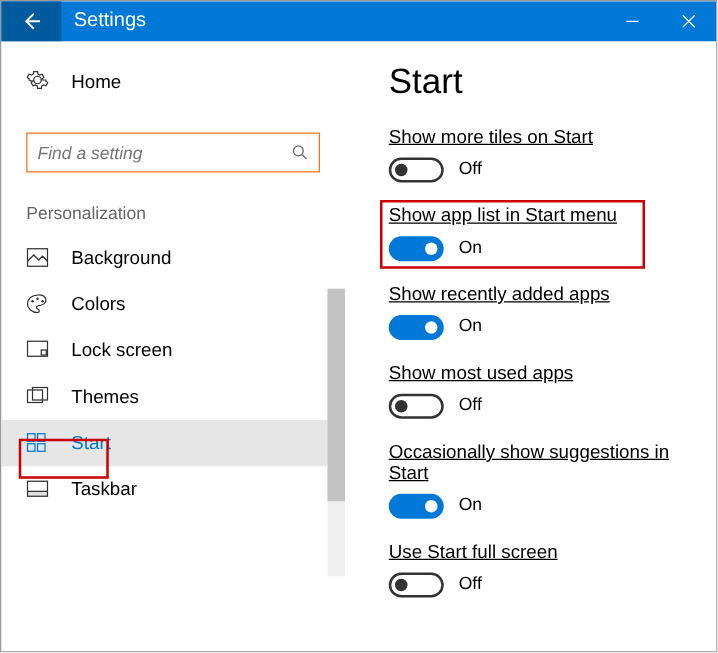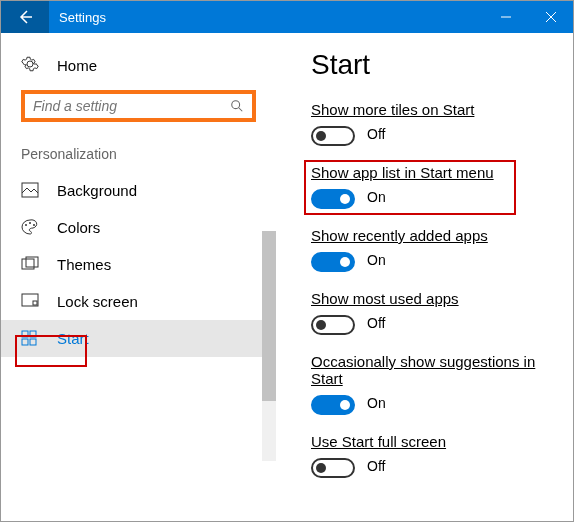--- a/index.html
+++ b/index.html
@@ -1,28 +1,28 @@
 <!DOCTYPE html>
 <html><head>
 <meta charset="utf-8">
 <style>
   * { box-sizing: border-box; margin: 0; padding: 0; }
   body { font-family: "Segoe UI", Arial, sans-serif; font-size: 14px; color: #000; background: #fff; }
   .window { width: 574px; height: 522px; border: 1px solid #999; display: flex; flex-direction: column; overflow: hidden; }
   .titlebar { height: 32px; background: #0078d7; color: #fff; display: flex; align-items: center; }
   .back-btn { width: 48px; height: 32px; display: flex; align-items: center; justify-content: center; background: #005a9e; }
-  .title-text { padding-left: 10px; font-size: 13px; flex: 1; }
+  .title-text { padding-left: 10px; font-size: 16px; flex: 1; }
   .win-controls { display: flex; }
   .win-btn { width: 45px; height: 32px; display: flex; align-items: center; justify-content: center; }
   .content { flex: 1; display: flex; overflow: hidden; }
   .sidebar { width: 275px; padding: 16px 0 0 0; position: relative; }
   .home-row { display: flex; align-items: center; padding: 6px 20px 14px 20px; }
   .home-row .icon { width: 20px; margin-right: 16px; }
   .home-label { font-size: 15px; }
-  .search-box { margin: 0 20px 18px 20px; border: 4px solid #f97316; height: 32px; display: flex; align-items: center; padding: 0 8px; }
+  .search-box { margin: 16px 20px 18px 20px; border: 1px solid #f97316; height: 32px; display: flex; align-items: center; padding: 0 8px; }
   .search-input { flex: 1; border: none; outline: none; font-size: 14px; font-style: italic; color: #666; background: transparent; }
   .section-header { padding: 6px 20px 10px 20px; color: #666; font-size: 14px; }
   .nav-list { position: relative; }
   .nav-item { display: flex; align-items: flex-start; padding: 10px 20px; font-size: 15px; cursor: default; }
   .nav-item .icon { width: 20px; margin-right: 16px; display: flex; align-items: center; }
   .nav-item.selected { background: #e6e6e6; color: #0078d7; }
   .nav-item.selected .icon svg path, .nav-item.selected .icon svg rect { stroke: #0078d7; }
   .nav-highlight { position: absolute; border: 2px solid #c00; pointer-events: none; }
   .scrollbar { position: absolute; right: 0; top: 198px; width: 14px; height: 230px; background: #f0f0f0; }
   .scrollbar-thumb { width: 100%; height: 170px; background: #c2c2c2; }
@@ -102,46 +102,56 @@
                 <circle cx="5" cy="6" r="1" fill="#333"></circle>
                 <circle cx="9" cy="4" r="1" fill="#333"></circle>
                 <circle cx="13" cy="6" r="1" fill="#333"></circle>
               </svg>
             </span>
           <span>Colors</span>
         </div>
         <div class="nav-item">
           <span class="icon">
               <svg width="18" height="16" viewBox="0 0 18 16">
+                <rect x="1" y="1" width="16" height="12" fill="none" stroke="#333"></rect>
+                <rect x="12" y="8" width="4" height="4" fill="none" stroke="#333"></rect>
+              </svg>
+            </span>
+          <span>Lock screen</span>
+        </div>
+        <div class="nav-item">
+          <span class="icon">
+              <svg width="18" height="16" viewBox="0 0 18 16">
                 <rect x="1" y="3" width="12" height="10" fill="none" stroke="#333"></rect>
                 <rect x="5" y="1" width="12" height="10" fill="none" stroke="#333"></rect>
               </svg>
             </span>
           <span>Themes</span>
-        </div>
-        <div class="nav-item">
-          <span class="icon">
-              <svg width="18" height="16" viewBox="0 0 18 16">
-                <rect x="1" y="1" width="16" height="12" fill="none" stroke="#333"></rect>
-                <rect x="12" y="8" width="4" height="4" fill="none" stroke="#333"></rect>
-              </svg>
-            </span>
-          <span>Lock screen</span>
         </div>
         <div class="nav-item selected">
           <span class="icon">
               <svg width="18" height="16" viewBox="0 0 18 16">
                 <rect x="1" y="1" width="6" height="6" fill="none" stroke="#0078d7"></rect>
                 <rect x="9" y="1" width="6" height="6" fill="none" stroke="#0078d7"></rect>
                 <rect x="1" y="9" width="6" height="6" fill="none" stroke="#0078d7"></rect>
                 <rect x="9" y="9" width="6" height="6" fill="none" stroke="#0078d7"></rect>
               </svg>
             </span>
           <span>Start</span>
         </div>
+        <div class="nav-item">
+          <span class="icon">
+              <svg width="18" height="16" viewBox="0 0 18 16">
+                <rect x="1" y="2" width="16" height="12" fill="none" stroke="#333"></rect>
+                <rect x="1" y="10" width="16" height="4" fill="#333" opacity="0.15"></rect>
+                <path d="M1 10 H17" stroke="#333"></path>
+              </svg>
+            </span>
+          <span>Taskbar</span>
+        </div>
         <div class="nav-highlight" style="left:14px; top:163px; width:72px; height:32px;"></div>
       </div>
 
       <div class="scrollbar">
         <div class="scrollbar-thumb"></div>
       </div>
     </div>
 
     <div class="main">
       <div class="main-heading">Start</div>

